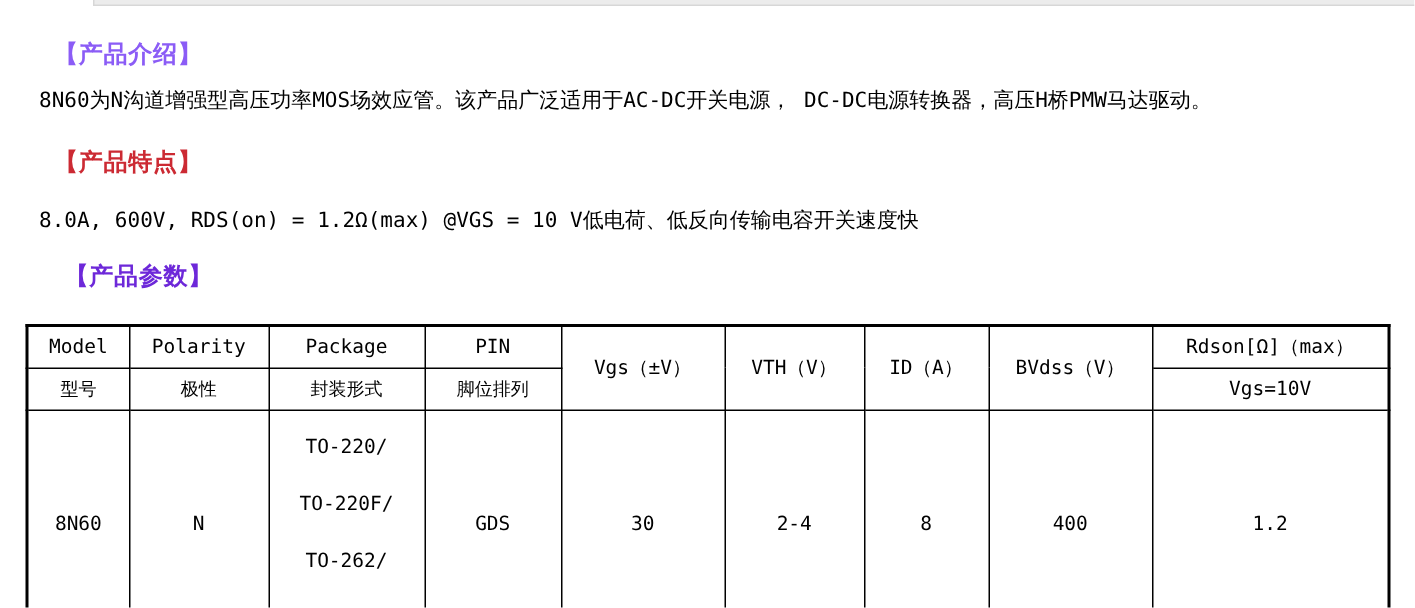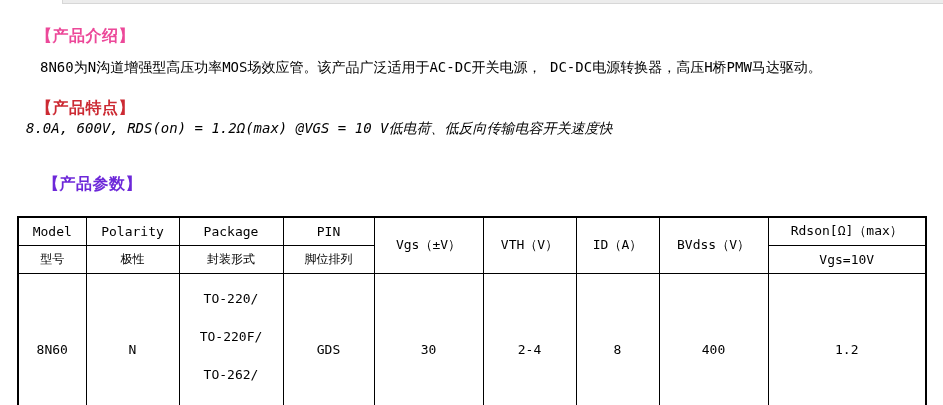--- a/index.html
+++ b/index.html
@@ -29,23 +29,23 @@
     letter-spacing: 0.5px;
     white-space: nowrap;
   }
   .sec-text {
     position: absolute;
     font-size: 14px;
     line-height: 18px;
     white-space: nowrap;
   }
   #intro-heading    { left: 36px; top: 27px;  }
-  #intro-text       { left: 40px; top: 58px;  }
+  #intro-text       { left: 26px; top: 58px;  }
   #features-heading { left: 36px; top: 100px; font-family: Liberation Mono, monospace; }
-  #features-text    { left: 26px; top: 119px; font-style: italic; }
+  #features-text    { left: 26px; top: 138px; }
   #params-heading   { left: 43px; top: 175px; }
 
   .params-table {
     position: absolute;
     left: 17px; top: 216px;
     border-collapse: collapse;
     table-layout: fixed;
     width: 908px;
     border: 2px solid #000000;
   }
@@ -62,21 +62,21 @@
   .params-table tr.hdr-row-1 { height: 28px; }
   .params-table tr.hdr-row-2 { height: 28px; }
   .params-table tr.data-row  { height: 115px; }
   .pkg-line { line-height: 26px; margin-top: 12px; }
 </style>
 </head>
 <body>
 
 <div class="top-strip"></div>
 
-<div id="intro-heading" class="sec-heading red-heading" style="color: #ec4899;">【产品介绍】</div>
+<div id="intro-heading" class="sec-heading red-heading" style="color: #8b5cf6;">【产品介绍】</div>
 
 <div id="intro-text" class="sec-text">8N60为N沟道增强型高压功率MOS场效应管。该产品广泛适用于AC-DC开关电源， DC-DC电源转换器，高压H桥PMW马达驱动。</div>
 
 <div id="features-heading" class="sec-heading red-heading" style="color: rgb(204, 42, 51);">【产品特点】</div>
 
 <div id="features-text" class="sec-text">8.0A, 600V, RDS(on) = 1.2Ω(max) @VGS = 10 V低电荷、低反向传输电容开关速度快</div>
 
 <div id="params-heading" class="sec-heading red-heading" style="color: #6d28d9;">【产品参数】</div>
 
 <table class="params-table">

